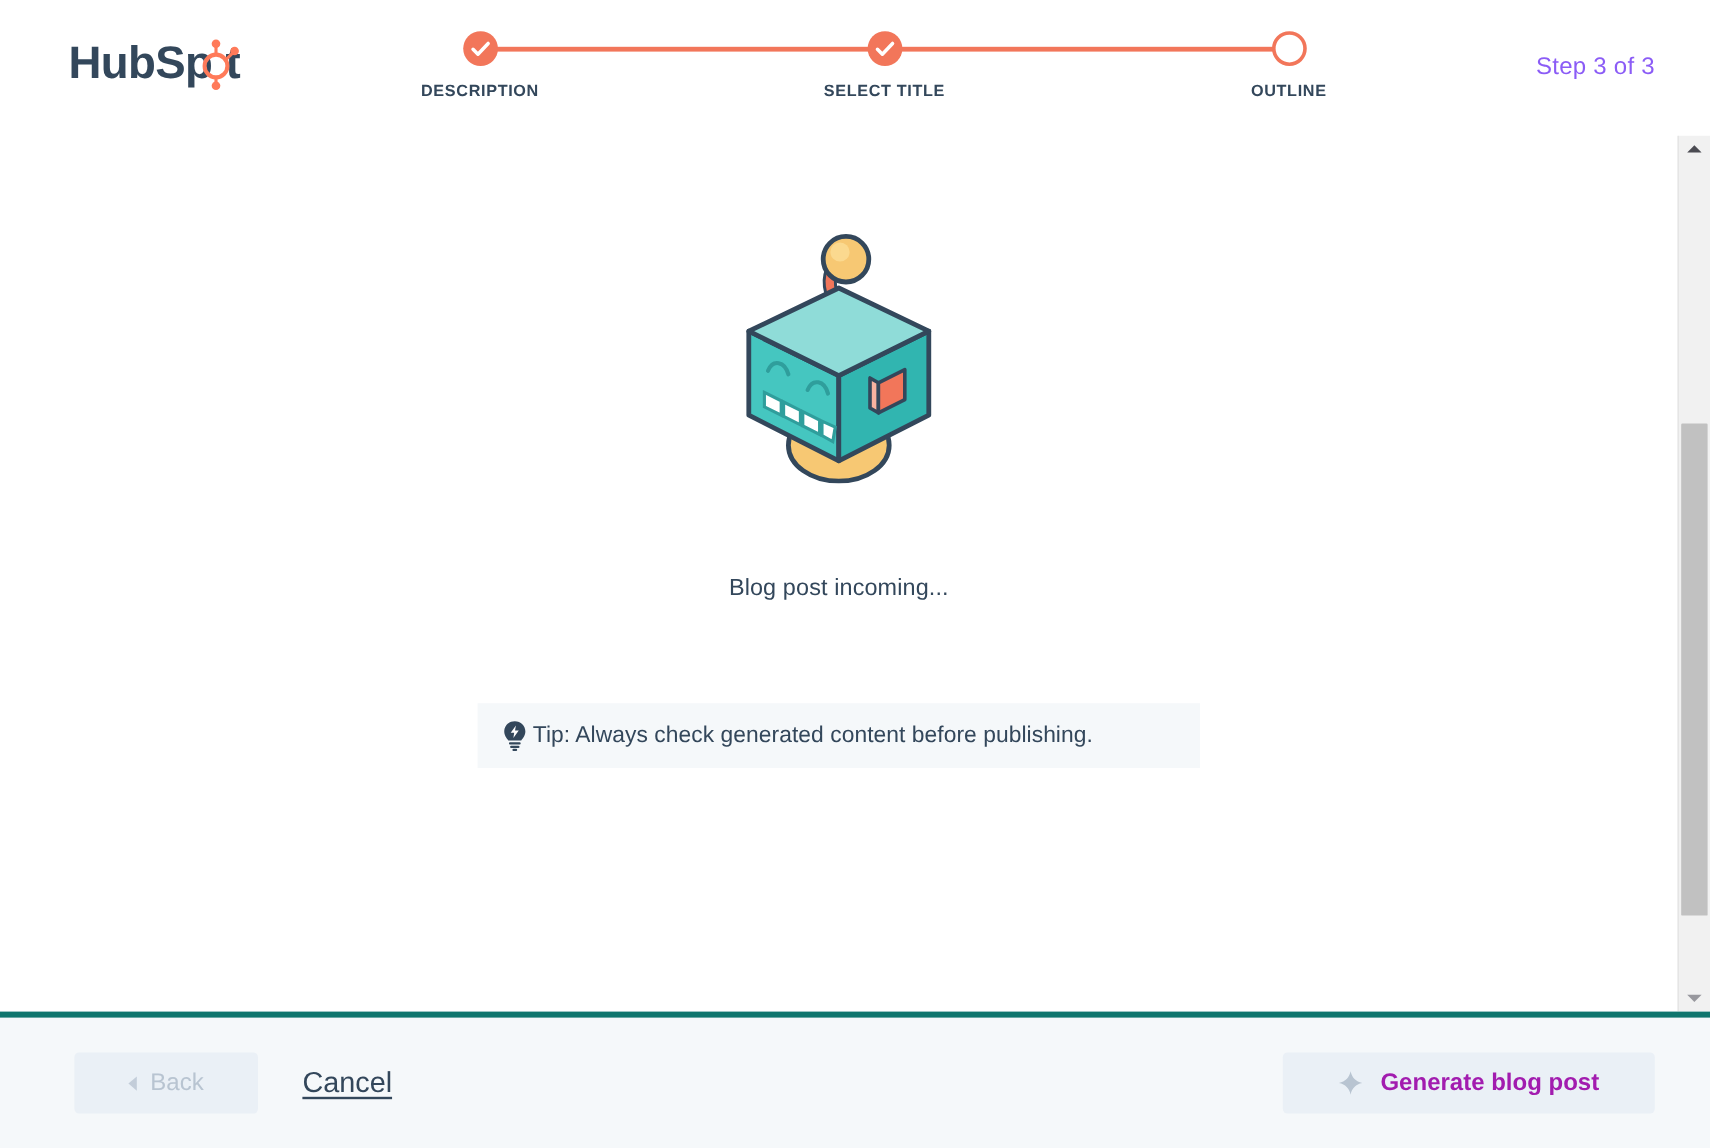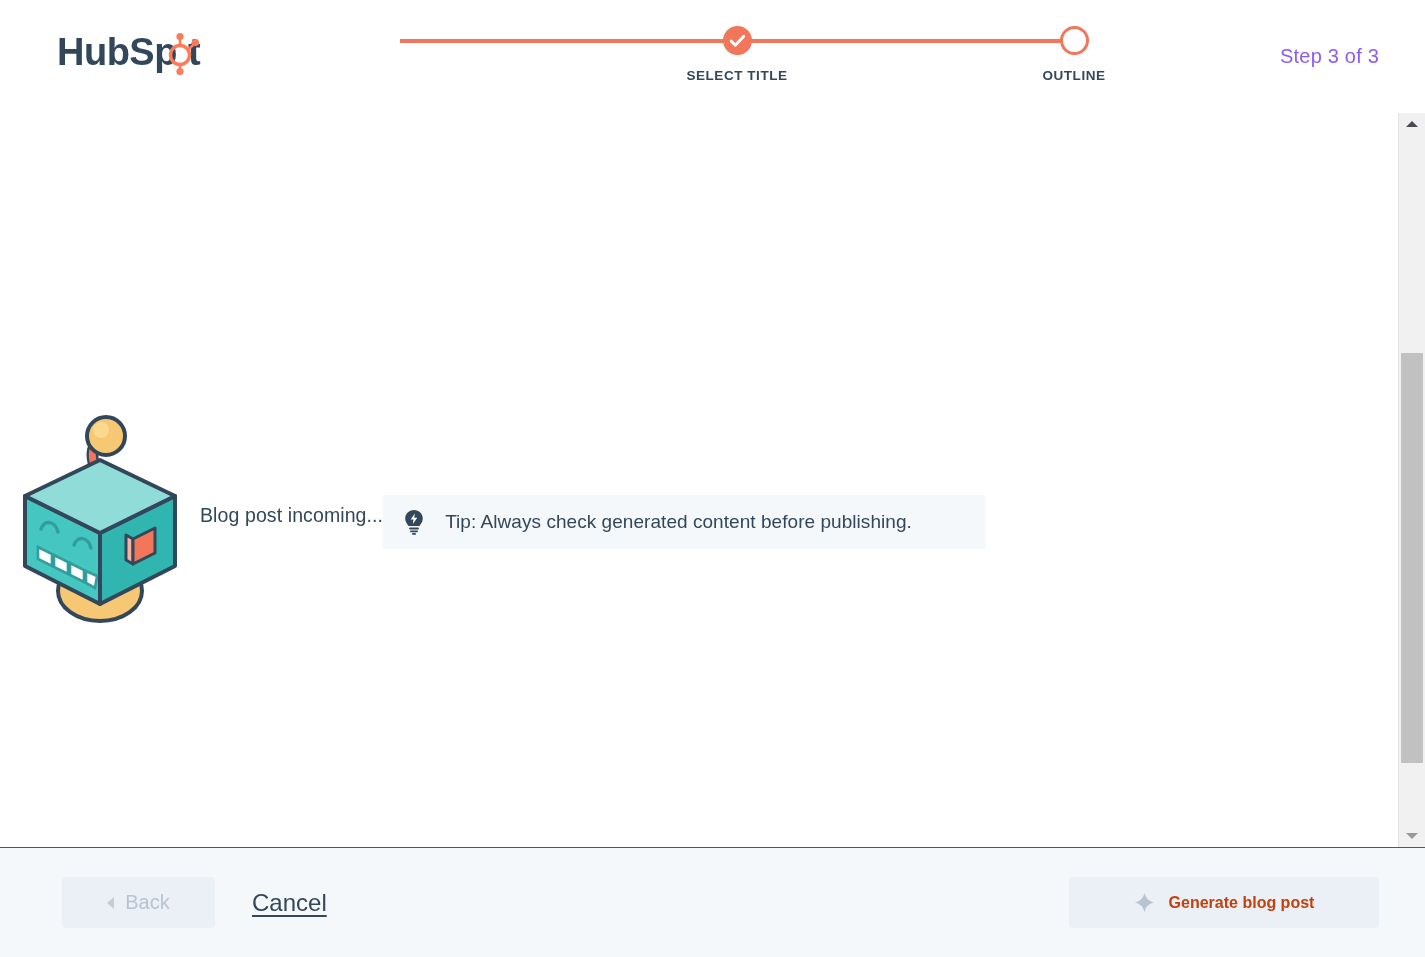--- a/index.html
+++ b/index.html
@@ -109,20 +109,21 @@
     background: #ffffff;
     overflow: hidden;
   }
   .content-inner {
     position: absolute;
     left: 0;
     top: 0;
     right: 27px;
     bottom: 0;
     display: flex;
+    flex-direction: column;
     align-items: center;
   }
 
   .robot {
     margin-top: 75px;
   }
 
   .status-text {
     margin-top: 71px;
     font-size: 19.5px;
@@ -142,21 +143,21 @@
   }
   .tip-icon {
     flex: 0 0 auto;
     width: 22px;
     height: 28px;
     display: flex;
     align-items: center;
     justify-content: center;
   }
   .tip-text {
-    margin-left: 20px;
+    margin-left: 4px;
     font-size: 19px;
     color: #33475b;
     letter-spacing: 0.05px;
   }
 
   
   .scrollbar {
     position: absolute;
     right: 0;
     top: 0;
@@ -192,21 +193,21 @@
     background: #c1c1c1;
     border-radius: 1px;
   }
 
   
   .footer {
     position: relative;
     flex: 0 0 109px;
     height: 109px;
     background: #f5f8fa;
-    border-top: 1px solid #0f766e;
+    border-top: 5px solid #0f766e;
     display: flex;
     align-items: center;
   }
   .btn {
     font-family: "Liberation Sans", sans-serif;
     border: none;
     border-radius: 4px;
     cursor: default;
     display: inline-flex;
     align-items: center;
@@ -235,22 +236,22 @@
     text-underline-offset: 4px;
     padding: 0;
   }
   .btn-generate {
     position: absolute;
     right: 46px;
     top: 29px;
     width: 310px;
     height: 51px;
     background: #eaf0f6;
-    color: #c2410c;
-    font-size: 16px;
+    color: #a21caf;
+    font-size: 20px;
     font-weight: bold;
     gap: 14px;
   }
   .chev-left {
     width: 0; height: 0;
     border-top: 6px solid transparent;
     border-bottom: 6px solid transparent;
     border-right: 7px solid #c3cdd9;
   }
 </style>
@@ -274,20 +275,28 @@
           <circle cx="26.5" cy="4.5" r="3.6" fill="#ff7a59"></circle>
           <line x1="11" y1="26.5" x2="11" y2="32" stroke="#ff7a59" stroke-width="2.6"></line>
           <circle cx="11" cy="33.5" r="3.6" fill="#ff7a59"></circle>
         </g>
       </svg>
     </div>
 
     <div class="stepper">
       <div class="step-track"></div>
 
+      <div class="step step-1">
+        <div class="step-dot">
+          <svg width="29" height="29" viewBox="0 0 29 29">
+            <path d="M8.2 15.1 L12.3 19.2 L20.8 10.2" fill="none" stroke="#ffffff" stroke-width="2.9" stroke-linecap="round" stroke-linejoin="round"></path>
+          </svg>
+        </div>
+        <div class="step-label">DESCRIPTION</div>
+      </div>
 
       <div class="step step-3">
         <div class="step-dot pending"></div>
         <div class="step-label">OUTLINE</div>
       </div>
 
       <div class="step step-2">
         <div class="step-dot">
           <svg width="29" height="29" viewBox="0 0 29 29">
             <path d="M8.2 15.1 L12.3 19.2 L20.8 10.2" fill="none" stroke="#ffffff" stroke-width="2.9" stroke-linecap="round" stroke-linejoin="round"></path>

